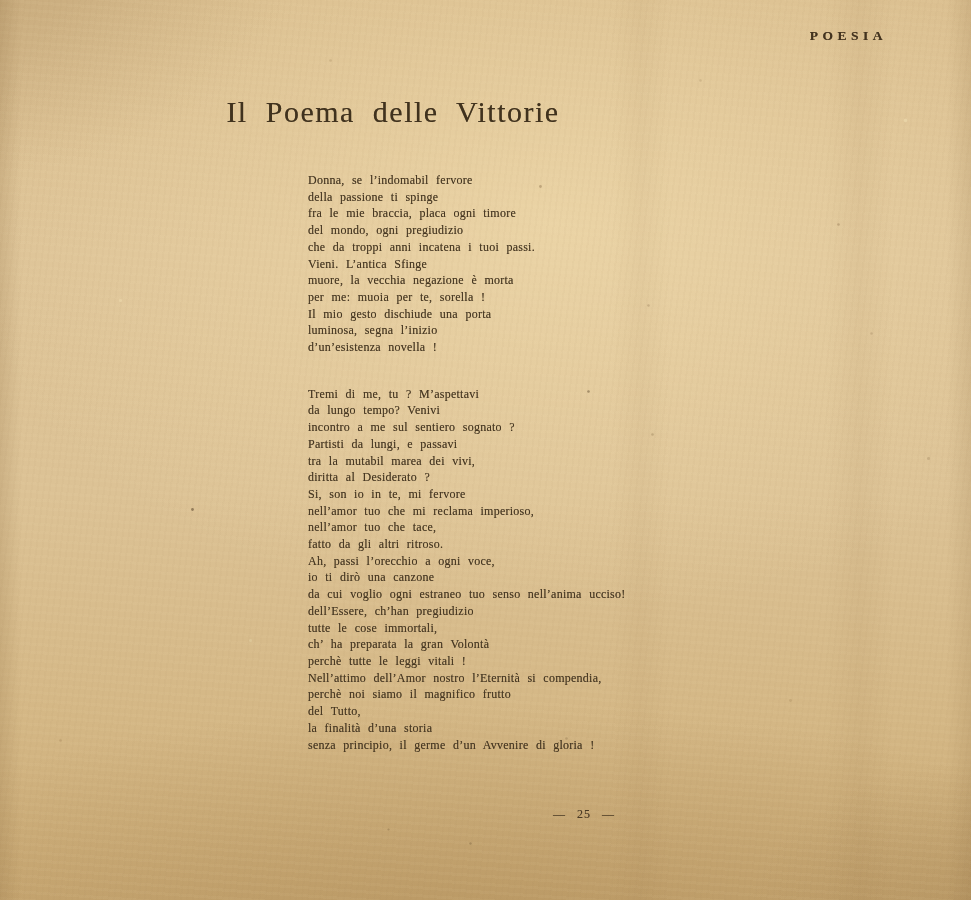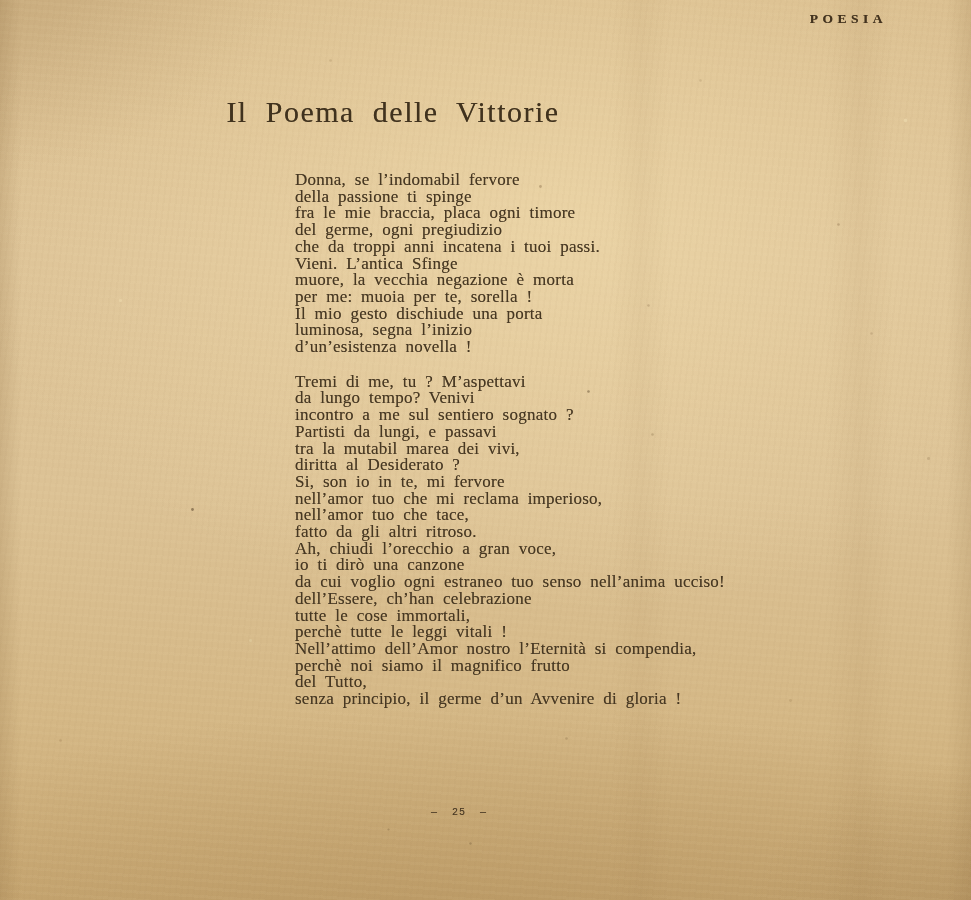--- a/index.html
+++ b/index.html
@@ -52,21 +52,21 @@
       120px 300px 0 1.1px rgba(235,215,170,0.7),
       250px 640px 0 1.0px rgba(225,205,160,0.6),
       790px 700px 0 0.9px rgba(130,100,62,0.18),
       60px 740px 0 0.8px rgba(130,100,62,0.20),
       871px 333px 0 0.7px rgba(130,100,62,0.25),
       700px 80px 0 0.8px rgba(130,100,62,0.18),
       330px 60px 0 0.8px rgba(130,100,62,0.18);
   }
   .masthead {
     position: absolute;
-    top: 11px;
+    top: 28px;
     right: 84px;
     font-size: 13.5px;
     font-weight: 700;
     letter-spacing: 4.5px;
     color: #43331f;
     text-shadow: 0 0 0.5px rgba(67,51,31,0.6);
   }
   .title {
     position: absolute;
     top: 95px;
@@ -75,87 +75,88 @@
     text-align: center;
     font-size: 30px;
     font-weight: 400;
     letter-spacing: 1.5px;
     word-spacing: 9px;
     color: #40321e;
     text-shadow: 0 0 0.6px rgba(64,50,30,0.55);
   }
   .poem {
     position: absolute;
-    left: 295px;
+    left: 308px;
     top: 172px;
-    font-size: 17px;
+    font-size: 12px;
     line-height: 16.7px;
     letter-spacing: 0.25px;
     word-spacing: 4.2px;
     color: #473823;
     text-shadow: 0 0 0.5px rgba(71,56,35,0.55);
   }
-  .stanza + .stanza { margin-top: 18px; }
+  .stanza + .stanza { margin-top: 30px; }
   .line { white-space: pre; }
   .page-number {
     position: absolute;
     top: 807px;
     left: 303px;
     width: 312px;
-    text-align: center;
-    font-size: 10px;
+    text-align: right;
+    font-size: 12px;
     letter-spacing: 1px;
     word-spacing: 7px;
     color: #4a3a25;
     text-shadow: 0 0 0.5px rgba(74,58,37,0.5);
-    font-family: Liberation Mono, monospace;
   }
 </style>
 </head>
 <body>
 
 <div class="page">
   <i class="speckles"></i>
 
   <div class="masthead">POESIA</div>
 
   <h1 class="title" style="margin:0; font-weight:400;">Il Poema delle Vittorie</h1>
 
   <div class="poem">
       <div class="stanza">
         <div class="line">Donna, se l’indomabil fervore</div>
         <div class="line">della passione ti spinge</div>
         <div class="line">fra le mie braccia, placa ogni timore</div>
-        <div class="line">del germe, ogni pregiudizio</div>
+        <div class="line">del mondo, ogni pregiudizio</div>
         <div class="line">che da troppi anni incatena i tuoi passi.</div>
         <div class="line">Vieni. L’antica Sfinge</div>
         <div class="line">muore, la vecchia negazione è morta</div>
         <div class="line">per me: muoia per te, sorella !</div>
         <div class="line">Il mio gesto dischiude una porta</div>
         <div class="line">luminosa, segna l’inizio</div>
         <div class="line">d’un’esistenza novella !</div>
       </div>
       <div class="stanza">
         <div class="line">Tremi di me, tu ? M’aspettavi</div>
         <div class="line">da lungo tempo? Venivi</div>
         <div class="line">incontro a me sul sentiero sognato ?</div>
         <div class="line">Partisti da lungi, e passavi</div>
         <div class="line">tra la mutabil marea dei vivi,</div>
         <div class="line">diritta al Desiderato ?</div>
         <div class="line">Si, son io in te, mi fervore</div>
         <div class="line">nell’amor tuo che mi reclama imperioso,</div>
         <div class="line">nell’amor tuo che tace,</div>
         <div class="line">fatto da gli altri ritroso.</div>
-        <div class="line">Ah, chiudi l’orecchio a gran voce,</div>
+        <div class="line">Ah, passi l’orecchio a ogni voce,</div>
         <div class="line">io ti dirò una canzone</div>
         <div class="line">da cui voglio ogni estraneo tuo senso nell’anima ucciso!</div>
-        <div class="line">dell’Essere, ch’han celebrazione</div>
+        <div class="line">dell’Essere, ch’han pregiudizio</div>
         <div class="line">tutte le cose immortali,</div>
+        <div class="line">ch’ ha preparata la gran Volontà</div>
         <div class="line">perchè tutte le leggi vitali !</div>
         <div class="line">Nell’attimo dell’Amor nostro l’Eternità si compendia,</div>
         <div class="line">perchè noi siamo il magnifico frutto</div>
         <div class="line">del Tutto,</div>
+        <div class="line">la finalità d’una storia</div>
         <div class="line">senza principio, il germe d’un Avvenire di gloria !</div>
       </div>
     </div>
 
   <div class="page-number">— 25 —</div>
 </div>
 
 </body></html>

